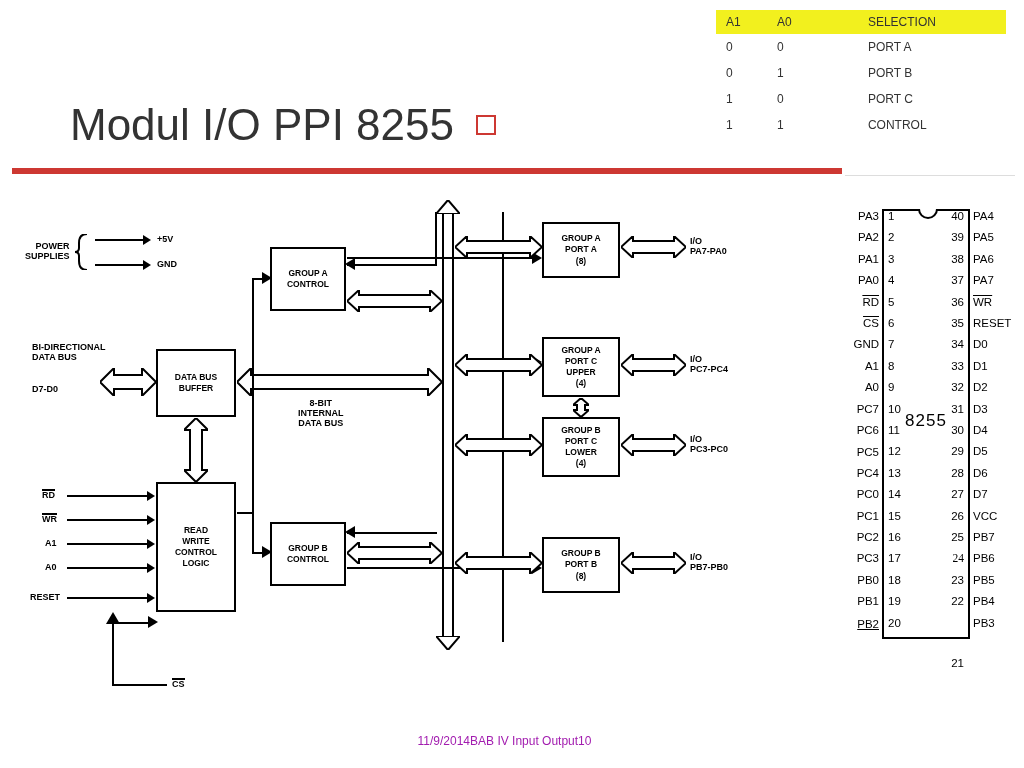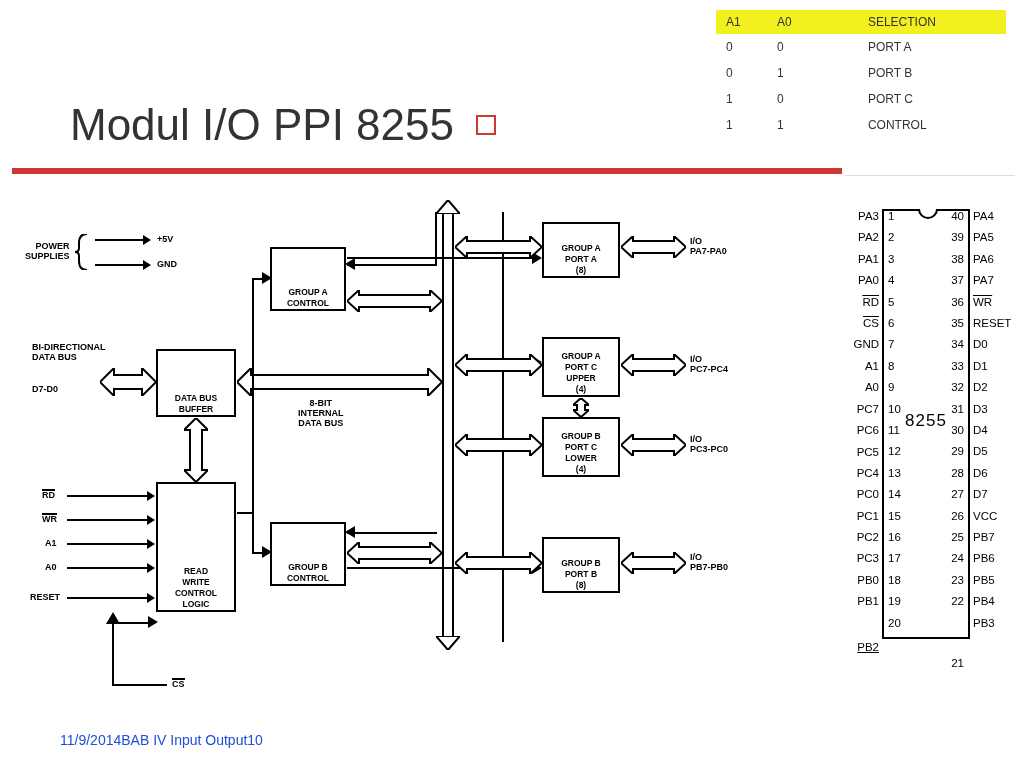--- a/index.html
+++ b/index.html
@@ -5,23 +5,23 @@
   * { box-sizing: border-box; margin: 0; padding: 0; }
   body { width: 1024px; height: 768px; background: #fff; font-family: Arial, sans-serif; position: relative; overflow: hidden; }
   .title { position: absolute; top: 100px; left: 70px; font-size: 44px; font-family: Verdana, sans-serif; color: #333; }
   .title-sq { position: absolute; top: 115px; left: 476px; width: 20px; height: 20px; border: 2px solid #cd3832; }
   .red-bar { position: absolute; top: 168px; left: 12px; width: 830px; height: 6px; background: #cd3832; }
   .divider { position: absolute; top: 175px; left: 845px; width: 170px; height: 1px; background: #ddd; }
   .sel-table { position: absolute; top: 10px; left: 716px; width: 290px; font-size: 12px; border-collapse: collapse; }
   .sel-table th { background: #f2f01e; color: #333; text-align: left; padding: 5px 10px; font-weight: normal; }
   .sel-table td { padding: 6px 10px; color: #333; }
   .sel-table td:last-child, .sel-table th:last-child { text-align: left; padding-left: 50px; }
-  .footer { position: absolute; bottom: 20px; width: 100%; display: flex; justify-content: flex-start; padding: 0 75px 0 60px; font-size: 14px; color: #1d4ed8; }
+  .footer { position: absolute; bottom: 20px; width: 100%; display: flex; justify-content: center; padding: 0 75px 0 60px; font-size: 12px; color: #a21caf; }
   .diagram { position: absolute; top: 192px; left: 12px; width: 818px; height: 520px; background: #fff; }
-  .block { position: absolute; border: 2px solid #000; background: #fff; font-size: 8.5px; font-weight: bold; text-align: center; display: flex; flex-direction: column; justify-content: flex-end; align-items: center; line-height: 1.3; }
+  .block { position: absolute; border: 2px solid #000; background: #fff; font-size: 8.5px; font-weight: bold; text-align: center; display: flex; flex-direction: column; justify-content: center; align-items: center; line-height: 1.3; }
   .lbl { position: absolute; font-size: 9px; font-weight: bold; }
   .thin-arrow { position: absolute; height: 2px; background: #000; }
   .thin-arrow::after { content: ''; position: absolute; right: -6px; top: -4px; border-left: 8px solid #000; border-top: 5px solid transparent; border-bottom: 5px solid transparent; }
   .vline { position: absolute; width: 2px; background: #000; }
   .hline { position: absolute; height: 2px; background: #000; }
   .overline { position: relative; display: inline-block; }
   .overline::before { content: ''; position: absolute; top: -1px; left: 0; right: 0; height: 1.5px; background: #000; }
   
   .pinout { position: absolute; top: 207px; left: 840px; width: 172px; height: 435px; font-size: 11.5px; }
   .chip { position: absolute; top: 2px; left: 42px; width: 88px; height: 430px; border: 2px solid #000; }
@@ -330,30 +330,30 @@
       <div class="pin-ln" style="top: 302.6px;">15</div>
       <div class="pin-r" style="top: 302.6px;">VCC</div>
       <div class="pin-rn" style="top: 302.6px;">26</div>
       <div class="pin-l" style="top: 324px;">PC2</div>
       <div class="pin-ln" style="top: 324px;">16</div>
       <div class="pin-r" style="top: 324px;">PB7</div>
       <div class="pin-rn" style="top: 324px;">25</div>
       <div class="pin-l" style="top: 345.4px;">PC3</div>
       <div class="pin-ln" style="top: 345.4px;">17</div>
       <div class="pin-r" style="top: 345.4px;">PB6</div>
-      <div class="pin-rn" style="top: 345.4px;">24</div>
+      <div class="pin-rn" style="top: 345.4px; font-family: Liberation Serif, serif;">24</div>
       <div class="pin-l" style="top: 366.8px;">PB0</div>
       <div class="pin-ln" style="top: 366.8px;">18</div>
       <div class="pin-r" style="top: 366.8px;">PB5</div>
       <div class="pin-rn" style="top: 366.8px;">23</div>
       <div class="pin-l" style="top: 388.2px;">PB1</div>
       <div class="pin-ln" style="top: 388.2px;">19</div>
       <div class="pin-r" style="top: 388.2px;">PB4</div>
       <div class="pin-rn" style="top: 388.2px;">22</div>
-      <div class="pin-l" style="top: 434px; text-decoration: underline;">PB2</div>
+      <div class="pin-l" style="top: 411px; text-decoration: underline;">PB2</div>
       <div class="pin-ln" style="top: 409.6px;">20</div>
       <div class="pin-r" style="top: 409.6px;">PB3</div>
       <div class="pin-rn" style="top: 409.6px; margin-top: 40px;">21</div>
     </div>
 </div>
 
 <div class="footer">
   <span>11/9/2014</span>
   <span>BAB IV  Input Output</span>
   <span>10</span>

